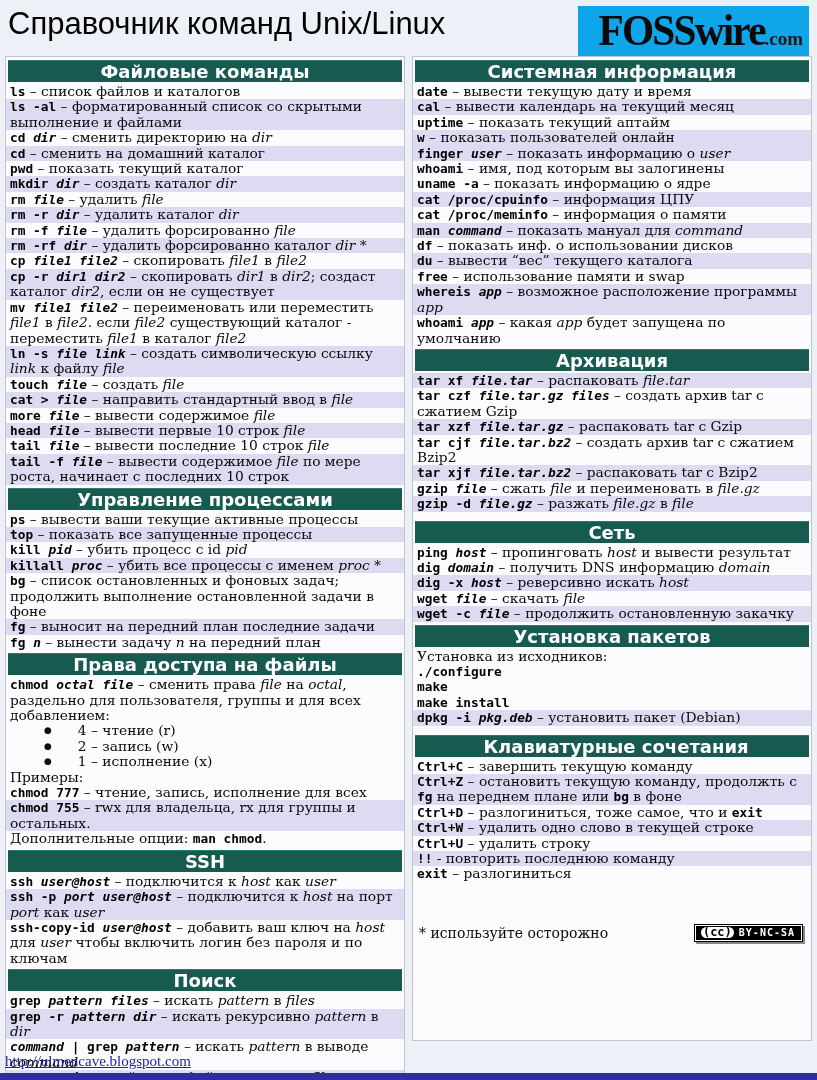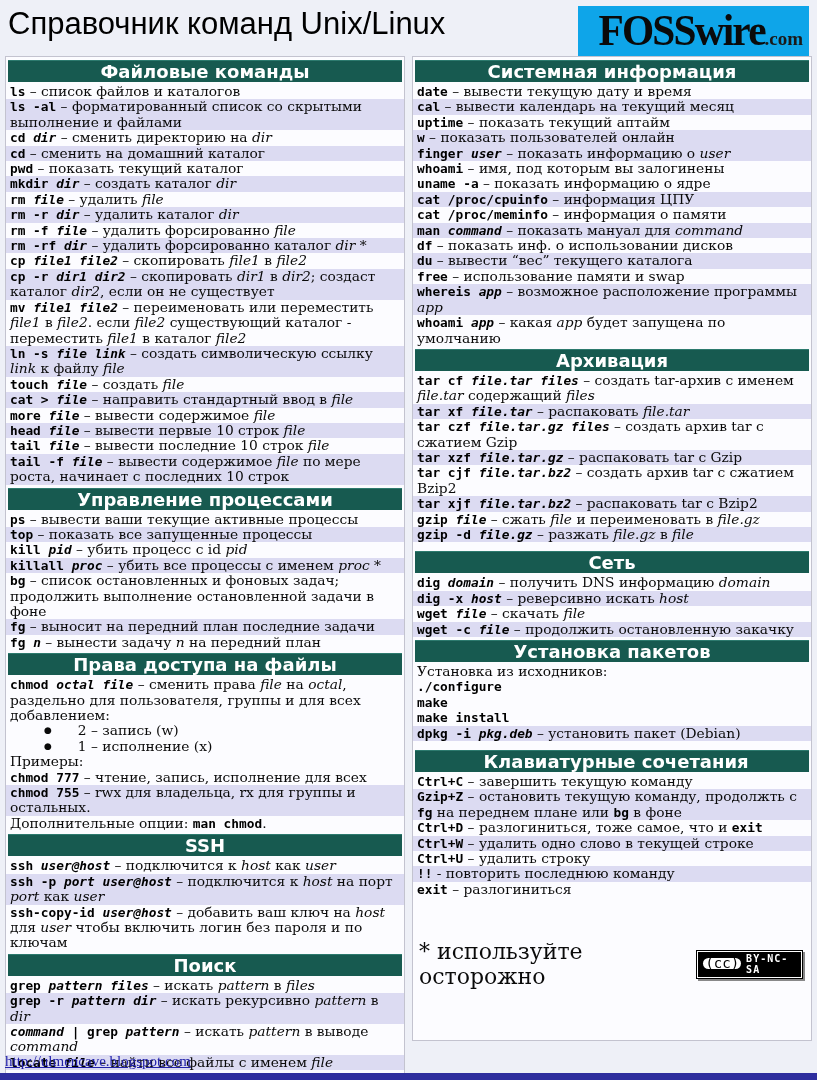--- a/index.html
+++ b/index.html
@@ -61,34 +61,34 @@
   .entry.bullet{padding-left:38px;}
   .seg-c{font-family:"DejaVu Sans Mono",monospace;font-weight:bold;font-size:12.8px;color:#000;white-space:pre-wrap;}
   .seg-p{font-family:"DejaVu Sans Mono",monospace;font-weight:bold;font-style:italic;font-size:12.8px;color:#000;white-space:pre-wrap;}
   .seg-d{}
   .seg-i{font-style:italic;}
   .seg-b{font-size:9px;margin-right:26px;vertical-align:2px;}
   .note-row{
     display:flex;justify-content:space-between;align-items:center;
     margin-top:42px;padding:0 8px 0 6px;
   }
-  .note-text{font-size:22px;}
+  .note-text{font-size:14px;}
   .cc-badge{
     display:inline-block;border:1px solid #000;background:#fff;padding:1px;
     box-shadow:2px 2px 0 rgba(40,40,40,.55);
   }
   .cc-inner{
     background:#000;color:#fff;display:flex;align-items:center;gap:5px;
     padding:1px 6px 2px 5px;
     font-family:"DejaVu Sans Mono",monospace;font-size:10px;font-weight:bold;
     letter-spacing:1px;
   }
   .cc-icon{
     background:#fff;color:#000;border-radius:8px;
-    font-size:14px;font-weight:normal;letter-spacing:0;
+    font-size:12px;font-weight:bold;letter-spacing:0;
     padding:0 2px;line-height:11px;text-align:center;
   }
   .footer{position:absolute;left:5px;bottom:10px;}
   .footer-link{
     font-family:"Liberation Serif",serif;font-size:15px;
     color:var(--link);
   }
   .bottom-bar{
     position:absolute;left:0;right:0;bottom:0;height:7px;
     background:var(--bottom-bar);
@@ -128,20 +128,21 @@
       <div class="sec-header">Управление процессами</div>
       <div class="entry"><span class="seg-c">ps</span><span class="seg-d"> – вывести ваши текущие активные процессы</span></div>
       <div class="entry alt"><span class="seg-c">top</span><span class="seg-d"> – показать все запущенные процессы</span></div>
       <div class="entry"><span class="seg-c">kill </span><span class="seg-p">pid</span><span class="seg-d"> – убить процесс с id </span><span class="seg-i">pid</span></div>
       <div class="entry alt"><span class="seg-c">killall </span><span class="seg-p">proc</span><span class="seg-d"> – убить все процессы с именем </span><span class="seg-i">proc</span><span class="seg-d"> *</span></div>
       <div class="entry"><span class="seg-c">bg</span><span class="seg-d"> – список остановленных и фоновых задач; продолжить выполнение остановленной задачи в фоне</span></div>
       <div class="entry alt"><span class="seg-c">fg</span><span class="seg-d"> – выносит на передний план последние задачи</span></div>
       <div class="entry"><span class="seg-c">fg </span><span class="seg-p">n</span><span class="seg-d"> – вынести задачу </span><span class="seg-i">n</span><span class="seg-d"> на передний план</span></div>
       <div class="sec-header">Права доступа на файлы</div>
       <div class="entry"><span class="seg-c">chmod </span><span class="seg-p">octal file</span><span class="seg-d"> – сменить права  </span><span class="seg-i">file</span><span class="seg-d"> на </span><span class="seg-i">octal</span><span class="seg-d">, раздельно для  пользователя, группы и  для всех добавлением:</span></div>
+      <div class="entry bullet"><span class="seg-b">●</span><span class="seg-d">4 – чтение (r)</span></div>
       <div class="entry bullet"><span class="seg-b">●</span><span class="seg-d">2 – запись (w)</span></div>
       <div class="entry bullet"><span class="seg-b">●</span><span class="seg-d">1 – исполнение (x)</span></div>
       <div class="entry"><span class="seg-d">Примеры:</span></div>
       <div class="entry"><span class="seg-c">chmod 777</span><span class="seg-d"> – чтение, запись, исполнение для всех</span></div>
       <div class="entry alt"><span class="seg-c">chmod 755</span><span class="seg-d"> – rwx для владельца, rx для группы  и остальных.</span></div>
       <div class="entry"><span class="seg-d">Дополнительные опции: </span><span class="seg-c">man chmod</span><span class="seg-d">.</span></div>
       <div class="sec-header">SSH</div>
       <div class="entry"><span class="seg-c">ssh </span><span class="seg-p">user@host</span><span class="seg-d"> – подключится к </span><span class="seg-i">host</span><span class="seg-d"> как </span><span class="seg-i">user</span></div>
       <div class="entry alt"><span class="seg-c">ssh -p </span><span class="seg-p">port user@host</span><span class="seg-d"> – подключится к </span><span class="seg-i">host</span><span class="seg-d"> на порт </span><span class="seg-i">port</span><span class="seg-d"> как </span><span class="seg-i">user</span></div>
       <div class="entry"><span class="seg-c">ssh-copy-id </span><span class="seg-p">user@host</span><span class="seg-d"> – добавить ваш ключ на </span><span class="seg-i">host</span><span class="seg-d"> для </span><span class="seg-i">user</span><span class="seg-d"> чтобы включить логин без пароля и по ключам</span></div>
@@ -162,42 +163,42 @@
       <div class="entry"><span class="seg-c">uname -a</span><span class="seg-d"> – показать информацию о ядре</span></div>
       <div class="entry alt"><span class="seg-c">cat /proc/cpuinfo</span><span class="seg-d"> – информация ЦПУ</span></div>
       <div class="entry"><span class="seg-c">cat /proc/meminfo</span><span class="seg-d"> – информация о памяти</span></div>
       <div class="entry alt"><span class="seg-c">man </span><span class="seg-p">command</span><span class="seg-d"> – показать мануал для </span><span class="seg-i">command</span></div>
       <div class="entry"><span class="seg-c">df</span><span class="seg-d"> – показать инф. о использовании дисков</span></div>
       <div class="entry alt"><span class="seg-c">du</span><span class="seg-d"> – вывести “вес” текущего каталога</span></div>
       <div class="entry"><span class="seg-c">free</span><span class="seg-d"> – использование памяти и swap</span></div>
       <div class="entry alt"><span class="seg-c">whereis </span><span class="seg-p">app</span><span class="seg-d"> – возможное расположение программы </span><span class="seg-i">app</span></div>
       <div class="entry"><span class="seg-c">whoami </span><span class="seg-p">app</span><span class="seg-d"> – какая </span><span class="seg-i">app</span><span class="seg-d"> будет запущена по умолчанию</span></div>
       <div class="sec-header">Архивация</div>
-      <div class="entry"><span class="seg-c">tar cf </span><span class="seg-p">file.tar files</span><span class="seg-d"> – создать tar-архив  с именем </span><span class="seg-i">file.tar</span><span class="seg-d"> содержащий </span><span class="seg-i">files</span></div>
       <div class="entry alt"><span class="seg-c">tar xf </span><span class="seg-p">file.tar</span><span class="seg-d"> – распаковать </span><span class="seg-i">file.tar</span></div>
       <div class="entry"><span class="seg-c">tar czf </span><span class="seg-p">file.tar.gz files</span><span class="seg-d"> – создать архив tar с сжатием Gzip</span></div>
       <div class="entry alt"><span class="seg-c">tar xzf </span><span class="seg-p">file.tar.gz</span><span class="seg-d"> – распаковать tar с Gzip</span></div>
       <div class="entry"><span class="seg-c">tar cjf </span><span class="seg-p">file.tar.bz2</span><span class="seg-d"> – создать архив tar с сжатием Bzip2</span></div>
       <div class="entry alt"><span class="seg-c">tar xjf </span><span class="seg-p">file.tar.bz2</span><span class="seg-d"> – распаковать tar с  Bzip2</span></div>
       <div class="entry"><span class="seg-c">gzip </span><span class="seg-p">file</span><span class="seg-d"> – сжать </span><span class="seg-i">file</span><span class="seg-d"> и переименовать в </span><span class="seg-i">file.gz</span></div>
       <div class="entry alt"><span class="seg-c">gzip -d </span><span class="seg-p">file.gz</span><span class="seg-d"> – разжать </span><span class="seg-i">file.gz</span><span class="seg-d"> в </span><span class="seg-i">file</span></div>
       <div class="sec-header" style="margin-top: 9px;">Сеть</div>
+      <div class="entry"><span class="seg-c">ping </span><span class="seg-p">host</span><span class="seg-d"> – пропинговать </span><span class="seg-i">host</span><span class="seg-d"> и вывести результат</span></div>
       <div class="entry"><span class="seg-c">dig </span><span class="seg-p">domain</span><span class="seg-d"> – получить DNS информацию </span><span class="seg-i">domain</span></div>
       <div class="entry alt"><span class="seg-c">dig -x </span><span class="seg-p">host</span><span class="seg-d"> – реверсивно искать </span><span class="seg-i">host</span></div>
       <div class="entry"><span class="seg-c">wget </span><span class="seg-p">file</span><span class="seg-d"> – скачать </span><span class="seg-i">file</span></div>
       <div class="entry alt"><span class="seg-c">wget -c </span><span class="seg-p">file</span><span class="seg-d"> – продолжить остановленную закачку</span></div>
       <div class="sec-header" style="">Установка пакетов</div>
       <div class="entry"><span class="seg-d">Установка из исходников:</span></div>
       <div class="entry"><span class="seg-c">./configure</span></div>
       <div class="entry"><span class="seg-c">make</span></div>
       <div class="entry"><span class="seg-c">make install</span></div>
       <div class="entry alt"><span class="seg-c">dpkg -i </span><span class="seg-p">pkg.deb</span><span class="seg-d"> – установить пакет (Debian)</span></div>
       <div class="sec-header" style="margin-top: 9px; padding-left: 8px;">Клавиатурные сочетания</div>
       <div class="entry"><span class="seg-c">Ctrl+C</span><span class="seg-d"> – завершить текущую команду</span></div>
-      <div class="entry alt"><span class="seg-c">Gzip+Z</span><span class="seg-d"> – остановить текущую команду, продолжть с </span><span class="seg-c">fg</span><span class="seg-d"> на переднем плане или </span><span class="seg-c">bg</span><span class="seg-d"> в фоне</span></div>
+      <div class="entry alt"><span class="seg-c">Ctrl+Z</span><span class="seg-d"> – остановить текущую команду, продолжть с </span><span class="seg-c">fg</span><span class="seg-d"> на переднем плане или </span><span class="seg-c">bg</span><span class="seg-d"> в фоне</span></div>
       <div class="entry"><span class="seg-c">Ctrl+D</span><span class="seg-d"> – разлогиниться, тоже самое, что и </span><span class="seg-c">exit</span></div>
       <div class="entry alt"><span class="seg-c">Ctrl+W</span><span class="seg-d"> – удалить одно слово в текущей строке</span></div>
       <div class="entry"><span class="seg-c">Ctrl+U</span><span class="seg-d"> – удалить строку</span></div>
       <div class="entry alt"><span class="seg-c">!!</span><span class="seg-d"> - повторить последнюю команду</span></div>
       <div class="entry"><span class="seg-c">exit</span><span class="seg-d"> –  разлогиниться</span></div>
       <div class="note-row">
         <span class="note-text">* используйте осторожно</span>
         <span class="cc-badge">
           <span class="cc-inner">
             <span class="cc-icon">(cc)</span>

